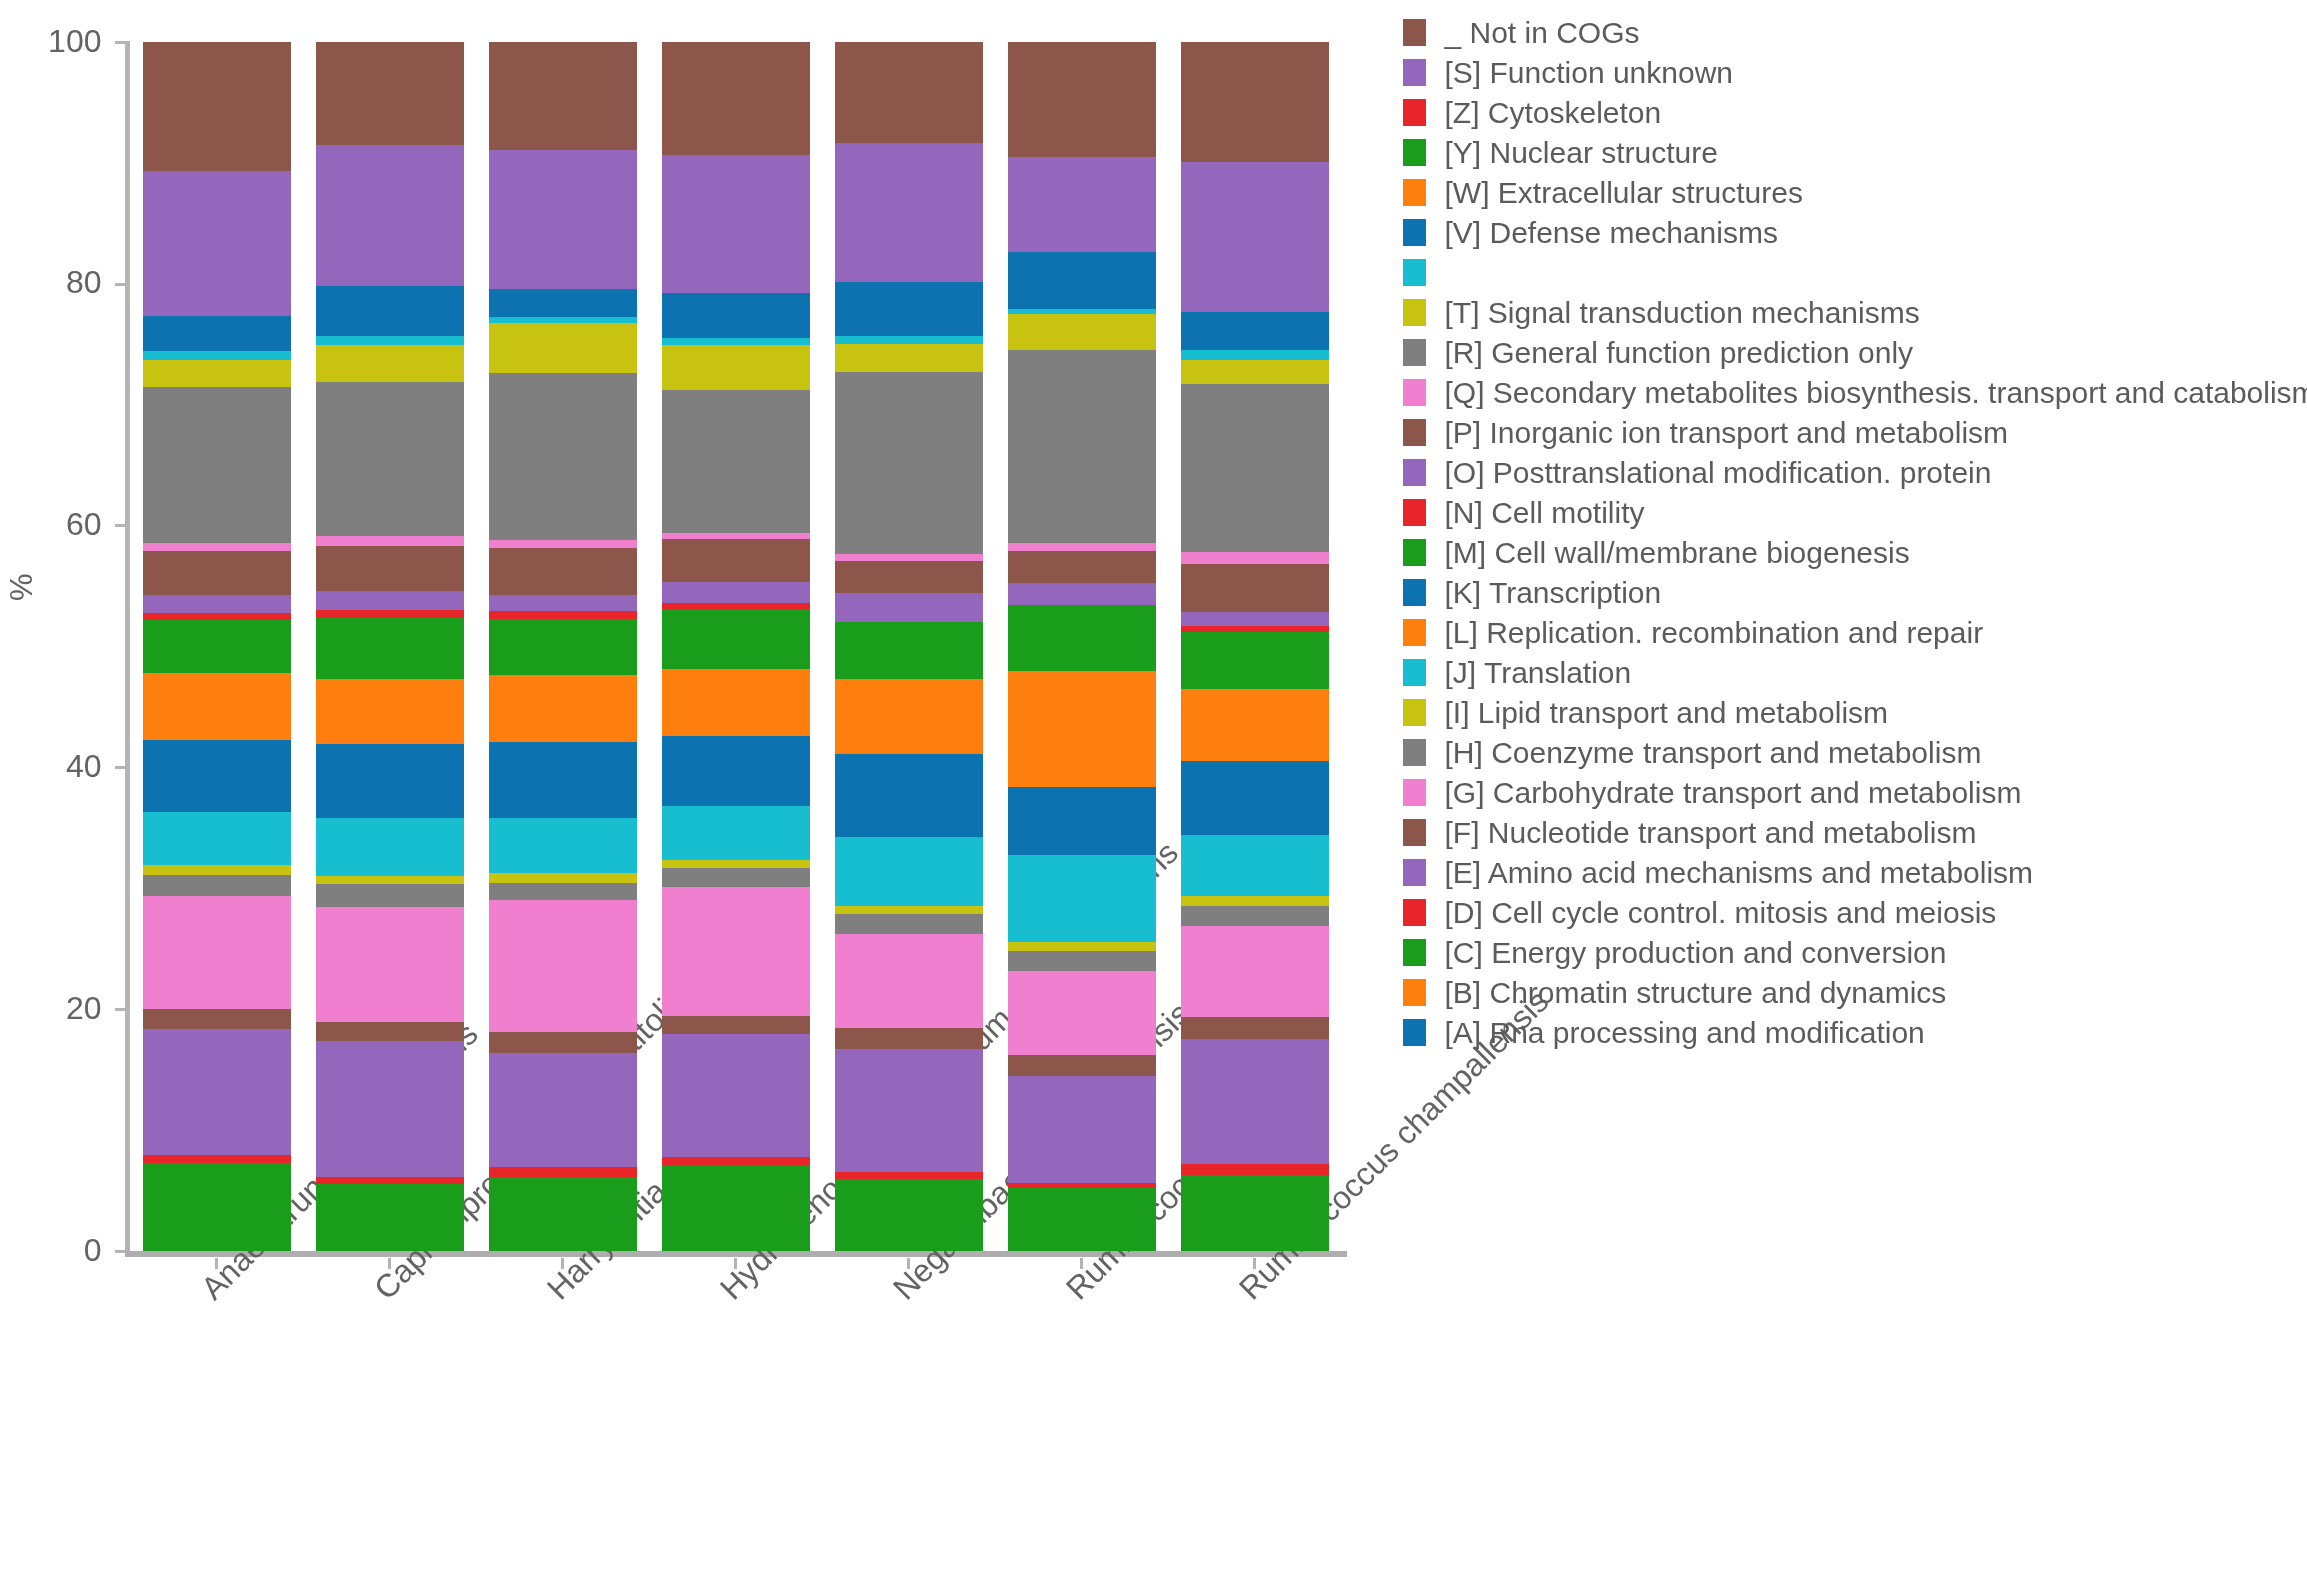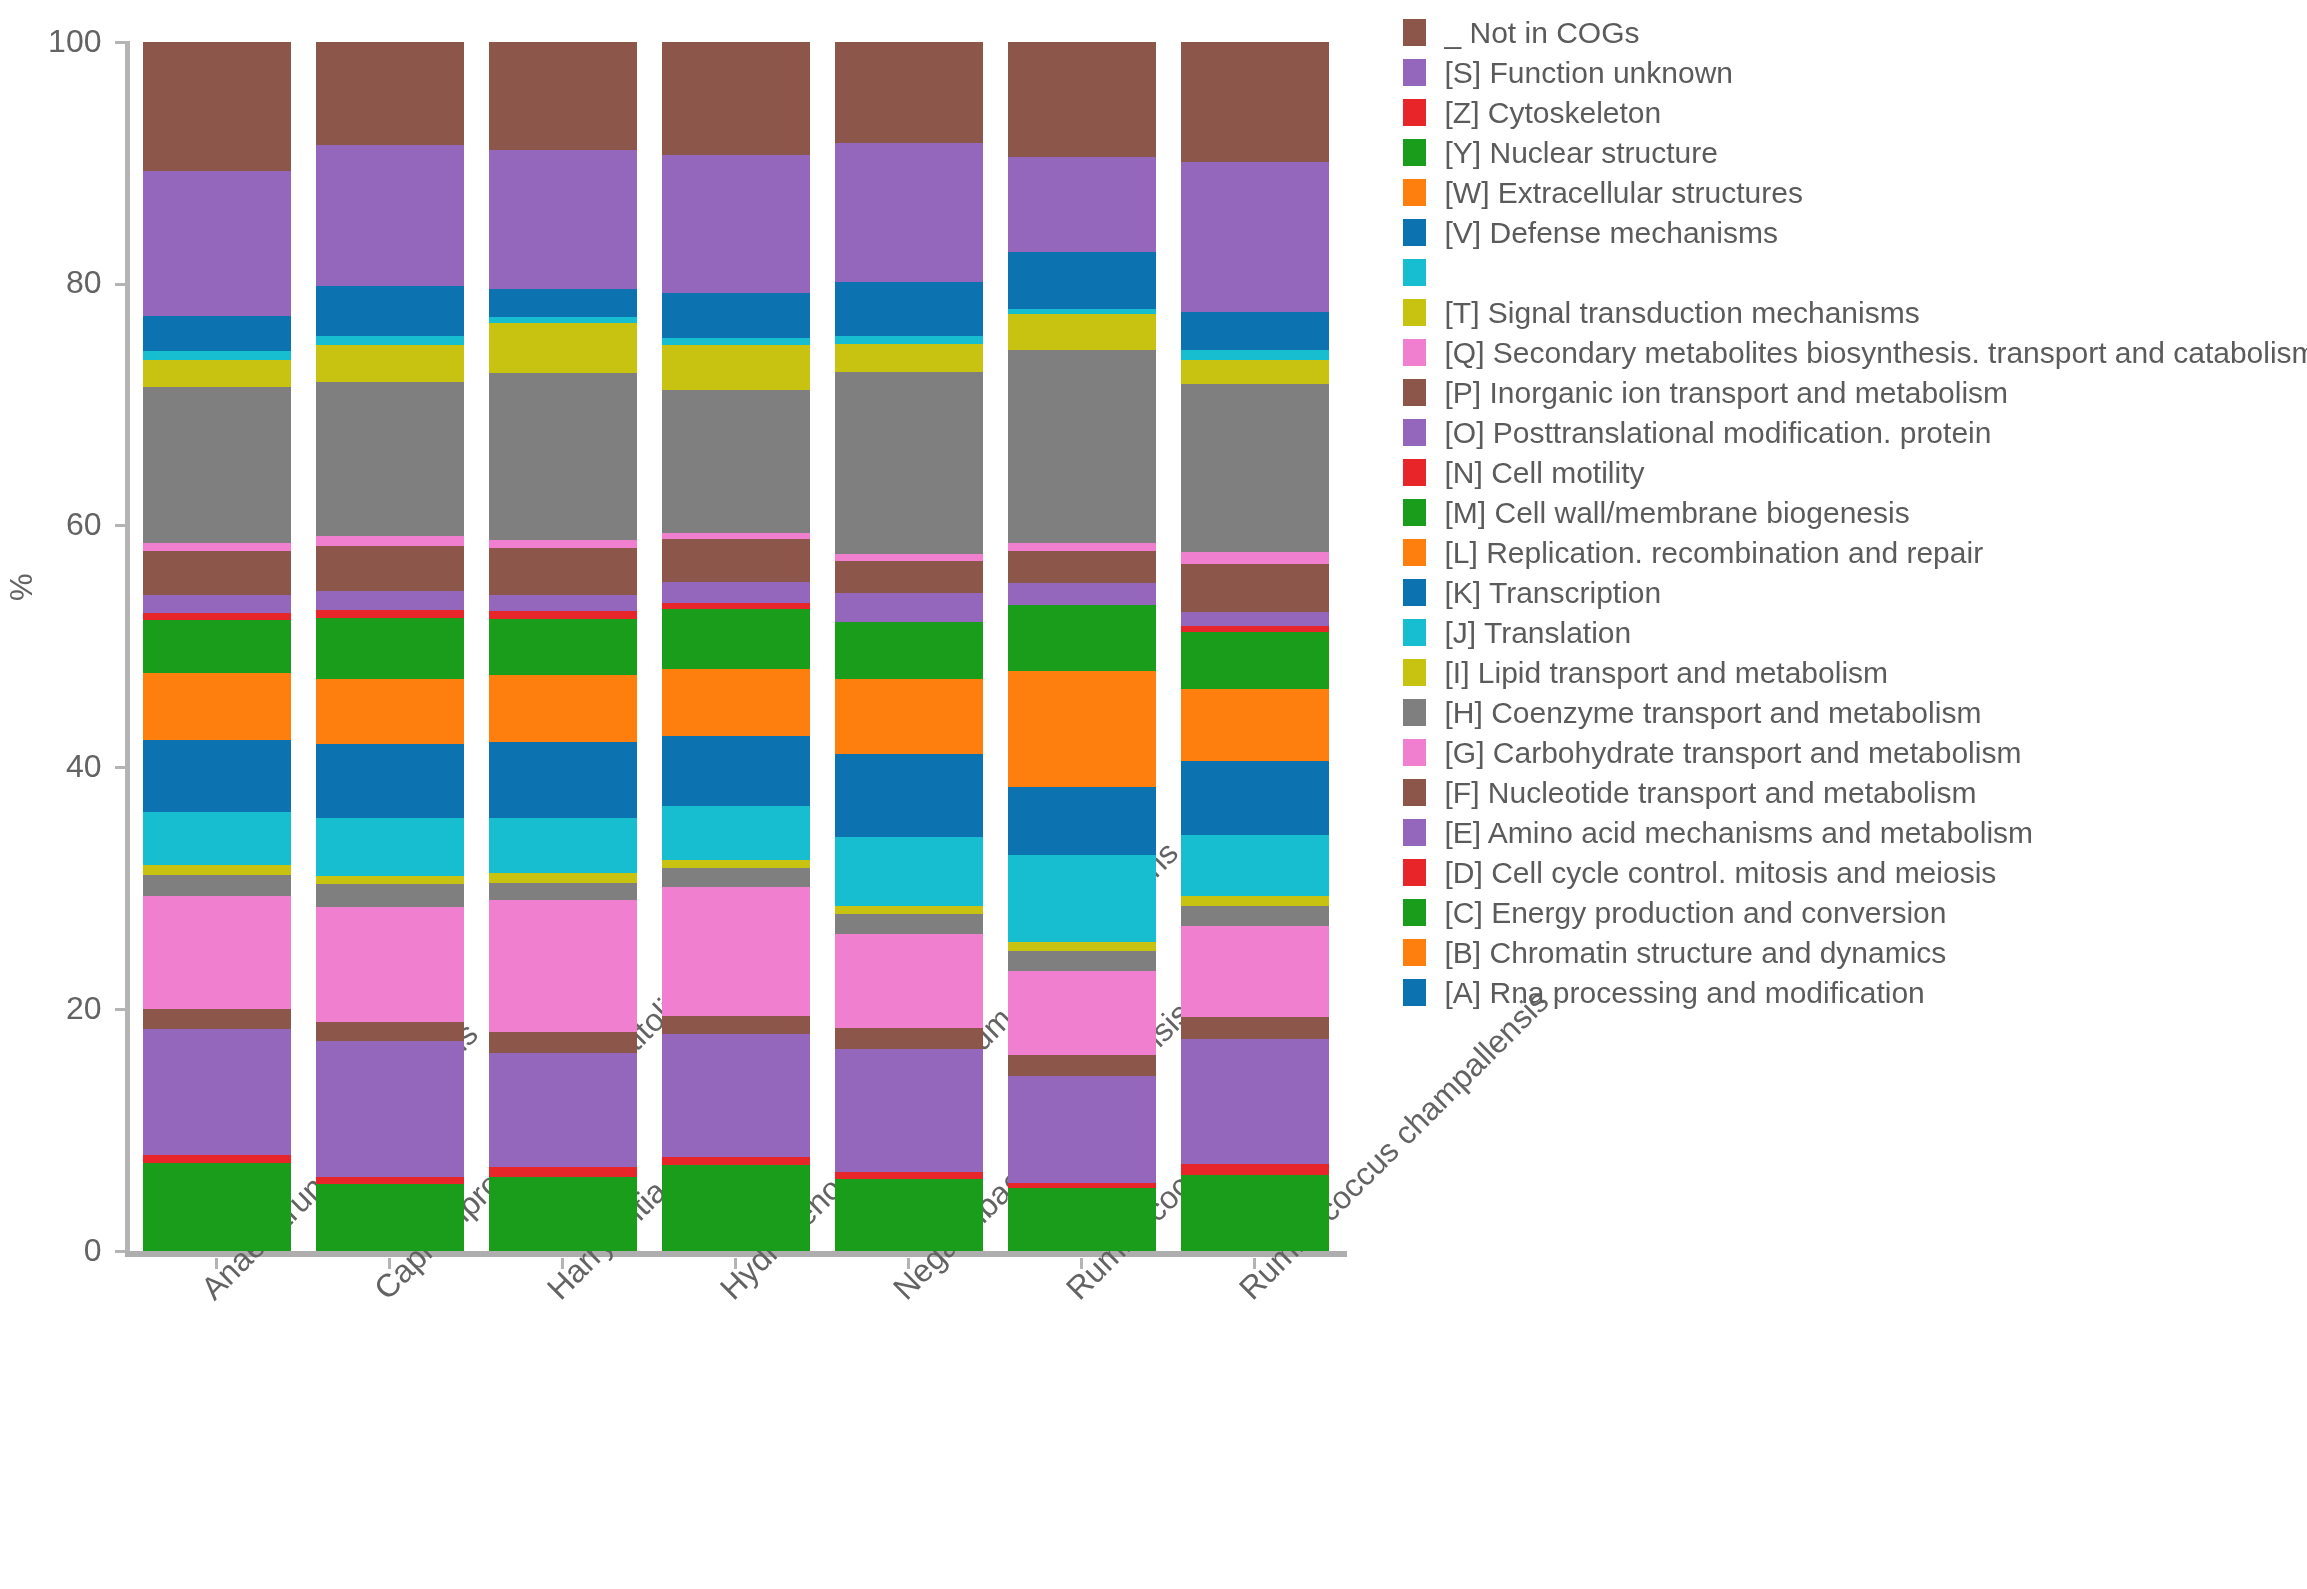--- a/index.html
+++ b/index.html
@@ -371,48 +371,52 @@
         <span class="legend-label">[V] Defense mechanisms</span>
       </div>
       <div class="legend-row">
         <span class="legend-swatch" style="background: rgb(23, 190, 207);"></span>
       </div>
       <div class="legend-row">
         <span class="legend-swatch" style="background: rgb(200, 194, 17);"></span>
         <span class="legend-label">[T] Signal transduction mechanisms</span>
       </div>
       <div class="legend-row">
+        <span class="legend-swatch" style="background: rgb(127, 127, 127);"></span>
+        <span class="legend-label">[R] General function prediction only</span>
+      </div>
+      <div class="legend-row">
         <span class="legend-swatch" style="background: rgb(240, 127, 208);"></span>
         <span class="legend-label">[Q] Secondary metabolites biosynthesis. transport and catabolism</span>
       </div>
       <div class="legend-row">
         <span class="legend-swatch" style="background: rgb(140, 86, 75);"></span>
         <span class="legend-label">[P] Inorganic ion transport and metabolism</span>
       </div>
       <div class="legend-row">
         <span class="legend-swatch" style="background: rgb(148, 103, 189);"></span>
         <span class="legend-label">[O] Posttranslational modification. protein</span>
       </div>
       <div class="legend-row">
         <span class="legend-swatch" style="background: rgb(232, 38, 42);"></span>
         <span class="legend-label">[N] Cell motility</span>
       </div>
       <div class="legend-row">
         <span class="legend-swatch" style="background: rgb(26, 157, 26);"></span>
         <span class="legend-label">[M] Cell wall/membrane biogenesis</span>
       </div>
       <div class="legend-row">
+        <span class="legend-swatch" style="background: rgb(12, 114, 176);"></span>
+        <span class="legend-label">[K] Transcription</span>
+      </div>
+      <div class="legend-row">
         <span class="legend-swatch" style="background: rgb(255, 127, 14);"></span>
         <span class="legend-label">[L] Replication. recombination and repair</span>
       </div>
       <div class="legend-row">
-        <span class="legend-swatch" style="background: rgb(12, 114, 176);"></span>
-        <span class="legend-label">[K] Transcription</span>
-      </div>
-      <div class="legend-row">
         <span class="legend-swatch" style="background: rgb(23, 190, 207);"></span>
         <span class="legend-label">[J] Translation</span>
       </div>
       <div class="legend-row">
         <span class="legend-swatch" style="background: rgb(200, 194, 17);"></span>
         <span class="legend-label">[I] Lipid transport and metabolism</span>
       </div>
       <div class="legend-row">
         <span class="legend-swatch" style="background: rgb(127, 127, 127);"></span>
         <span class="legend-label">[H] Coenzyme transport and metabolism</span>

